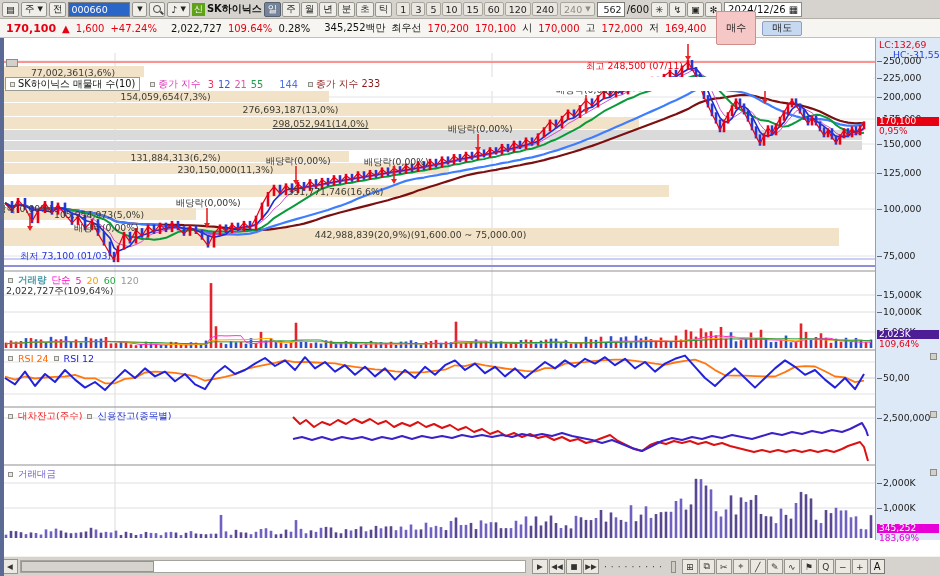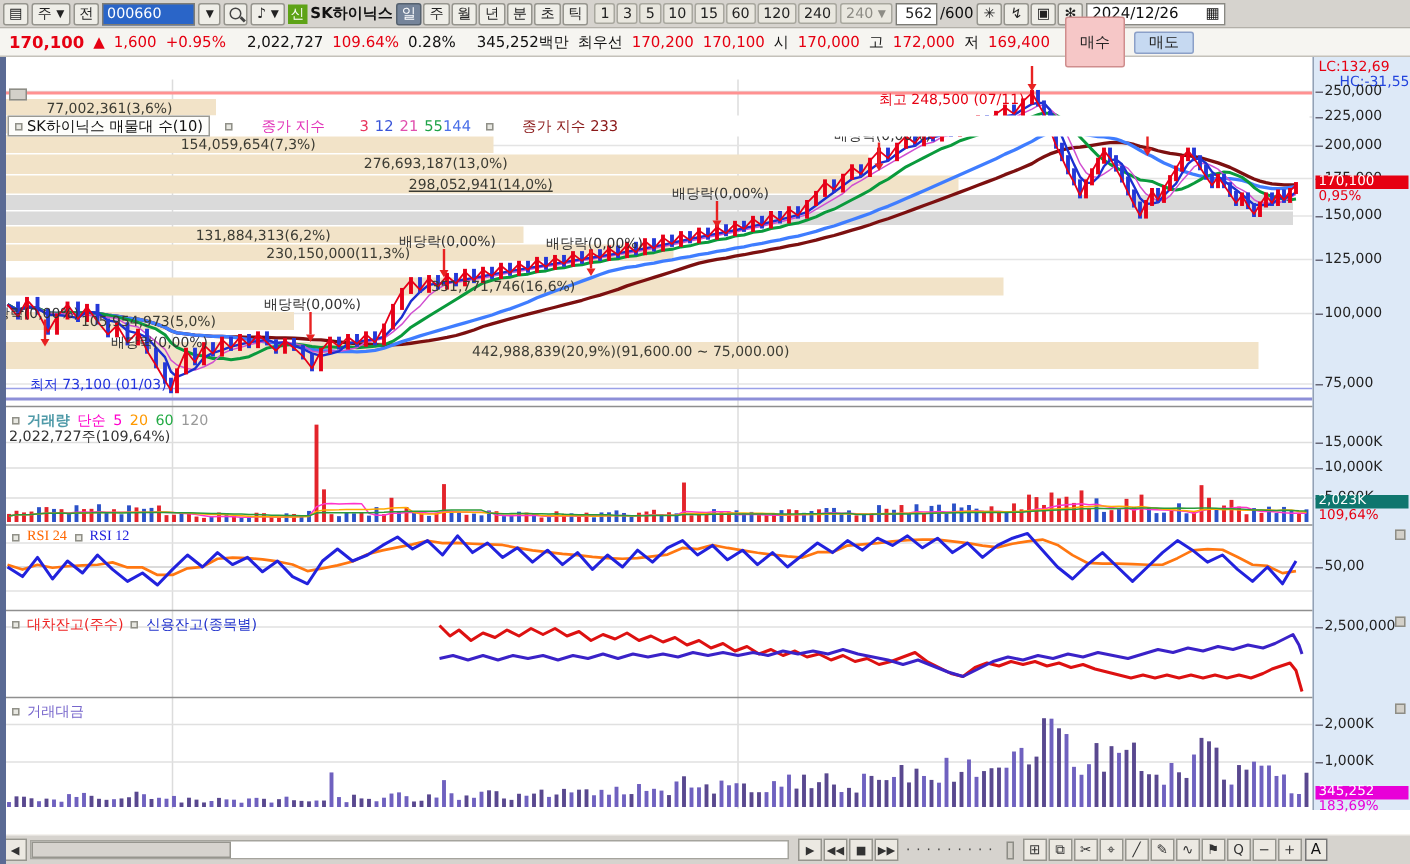--- a/index.html
+++ b/index.html
@@ -10,31 +10,31 @@
 .tb{position:absolute;left:0;top:0;width:940px;height:19px;background:#d6d3ce;display:flex;align-items:center;gap:2px;padding:1px 2px;border-bottom:1px solid #b3b0a9;z-index:30}
 .btn{display:inline-flex;align-items:center;justify-content:center;height:15px;min-width:15px;padding:0 3px;background:#efeee8;border:1px solid #96958e;border-radius:2px;font-size:9.5px;color:#222;white-space:nowrap}
 .btn.sel{background:#75849a;color:#fff;border-color:#55616f}
 .btn.flat{background:#e9e7df;border-color:#a8a79e;height:14px}
 .btn.dis{color:#8d8c85}
 .tb .inp{height:15px;border:1px solid #7d7c76;background:#2a65c8;color:#fff;font-size:9.5px;width:62px;padding:0 2px;font-family:inherit}
 .tb .inp2{height:15px;border:1px solid #7d7c76;background:#fff;color:#222;font-size:9.5px;width:28px;padding:0 2px;text-align:right;font-family:inherit}
 .mag{width:8px;height:8px;border:1.5px solid #444;border-radius:50%;position:relative;display:inline-block}
 .mag::after{content:"";position:absolute;left:6px;top:6px;width:4px;height:1.5px;background:#444;transform:rotate(45deg)}
 .badge-new{background:#5ea317;color:#fff;width:13px;height:13px;display:inline-flex;align-items:center;justify-content:center;font-size:9px}
-.datebox{display:inline-flex;align-items:center;height:15px;background:#fff;border:1px solid #8a8983;padding:0 3px;gap:18px}
+.datebox{display:inline-flex;align-items:center;height:15px;background:#fff;border:1px solid #8a8983;padding:0 3px;gap:3px}
 
 .qr{position:absolute;left:0;top:19px;width:940px;height:19px;background:#f6f5f1;border-bottom:1px solid #c4c1ba;display:flex;align-items:center;gap:6px;padding:0 6px;z-index:30;white-space:nowrap}
 .red{color:#e60012}.blk{color:#111}.bold{font-weight:bold}
 .buy{background:#f6c7c7;border:1px solid #cf8d8d;color:#222;height:15px;padding:16px 9px;display:inline-flex;align-items:center;border-radius:2px}
 .sell{background:#c6d9f1;border:1px solid #8ba0c8;color:#222;height:15px;padding:0 9px;display:inline-flex;align-items:center;border-radius:2px}
 
 .hdr{position:absolute;left:5px;top:39px;width:868px;height:14px;background:#fff;display:flex;align-items:center;gap:10px;font-size:9.8px;z-index:20;white-space:nowrap}
 .hbox{border:1px solid #9a9a94;background:#fdfdfb;height:14px;display:inline-flex;align-items:center;padding:0 4px;gap:3px;color:#111}
 .blt{width:5px;height:5px;border:1px solid #909088;background:#e8e8e2;display:inline-block;flex:0 0 auto}
-.hitem{display:inline-flex;align-items:center;gap:19px}
+.hitem{display:inline-flex;align-items:center;gap:3px}
 
 .chart{position:absolute;left:0;top:38px;width:940px;height:502px;background:#fff;z-index:1}
 .chart svg{position:absolute;left:0;top:0}
 .lstrip{position:absolute;left:0;top:38px;width:4px;height:538px;background:#5a6a94;z-index:40}
 .gutter{position:absolute;left:875px;top:0;width:65px;height:502px;background:#dde9f7;border-left:1px solid #93a1b5;font-size:9.3px;color:#222;z-index:10}
 .gutter .tk{position:absolute;left:7px;height:10px;line-height:10px;white-space:nowrap}
 .gutter .tk::before{content:"";position:absolute;left:-6px;top:5px;width:5px;height:1px;background:#667}
 .gutter .lc{position:absolute;left:3px;top:1px;color:#e60012}
 .gutter .hc{position:absolute;left:17px;top:11px;color:#2244dd}
 .bdg{position:absolute;left:1px;width:62px;height:9px;line-height:9px;padding:0 2px;color:#fff;font-size:9px;white-space:nowrap}
@@ -103,21 +103,21 @@
     <span class="datebox">
         <span>2024/12/26</span>
         <span>▦</span>
       </span>
   </div>
 
   <div class="qr">
     <span class="red bold" style="font-size:11px">170,100</span>
     <span class="red">▲</span>
     <span class="red">1,600</span>
-    <span class="red">+0.95%</span>
+    <span class="red">+47.24%</span>
     <span class="blk" style="margin-left:8px">2,022,727</span>
     <span class="red">109.64%</span>
     <span class="blk">0.28%</span>
     <span class="blk" style="margin-left:8px">345,252백만</span>
     <span class="blk">최우선</span>
     <span class="red">170,200</span>
     <span class="red">170,100</span>
     <span class="blk">시</span>
     <span class="red">170,000</span>
     <span class="blk">고</span>
@@ -704,21 +704,21 @@
         <rect x="869.7" y="477.1671090667397" width="2.6" height="22.832890933260323" fill="#59488f"></rect>
       </svg>
     <div class="hdr">
       <span class="hbox">
           <span class="blt"></span>
           <span>SK하이닉스 매물대 수(10)</span>
         </span>
       <span class="hitem">
           <span class="blt"></span>
           <span style="color:#e133b8">종가 지수</span>
-          <span id="ma-vals"><span style="color: rgb(232, 54, 93); margin-left: 4px;">3</span><span style="color: rgb(58, 85, 217); margin-left: 4px; margin-top: 32px;">12</span><span style="color: rgb(225, 79, 174); margin-left: 4px;">21</span><span style="color: rgb(31, 163, 72); margin-left: 4px;">55</span><span style="color: rgb(74, 111, 232); margin-left: 0;">144</span></span>
+          <span id="ma-vals"><span style="color: rgb(232, 54, 93); margin-left: 4px;">3</span><span style="color: rgb(58, 85, 217); margin-left: 4px; margin-top: 32px;">12</span><span style="color: rgb(225, 79, 174); margin-left: 4px;">21</span><span style="color: rgb(31, 163, 72); margin-left: 4px;">55</span><span style="color: rgb(74, 111, 232); margin-left: 16px;">144</span></span>
         </span>
       <span class="hitem">
           <span class="blt"></span>
           <span id="ma2" style="color: rgb(139, 26, 26);">종가 지수 233</span>
         </span>
     </div>
     <div class="minisq" style="left:6px;top:21px;width:12px;height:8px"></div>
     <div id="overlays">
         <div class="band-label" style="left: 8px; top: 29px; width: 130px;">77,002,361(3,6%)</div>
         <div class="band-label" style="left: 8px; top: 41px; width: 80px;">48,295,102(2,3%)</div>
@@ -743,21 +743,21 @@
         <div class="phdr" style="left: 8px; top: 236px;">
           <span class="blt"></span>
           <span style="color: rgb(79, 154, 168); font-weight: bold;">거래량</span>
           <span style="color: rgb(255, 0, 204);">단순</span>
           <span style="color: rgb(255, 0, 204);">5</span>
           <span style="color: rgb(255, 153, 0);">20</span>
           <span style="color: rgb(34, 170, 68);">60</span>
           <span style="color: rgb(153, 153, 153);">120</span>
         </div>
         <div class="phdr" style="left: 6px; top: 247px; color: rgb(51, 51, 51);">2,022,727주(109,64%)</div>
-        <div class="phdr" style="left: 8px; top: 315px; font-family: Liberation Serif, serif;">
+        <div class="phdr" style="left: 8px; top: 315px;">
           <span class="blt"></span>
           <span style="color: rgb(255, 102, 0);">RSI 24</span>
           <span class="blt"></span>
           <span style="color: rgb(34, 34, 221);">RSI 12</span>
         </div>
         <div class="phdr" style="left: 8px; top: 372px;">
           <span class="blt"></span>
           <span style="color: rgb(238, 34, 34);">대차잔고(주수)</span>
           <span class="blt"></span>
           <span style="color: rgb(34, 51, 204);">신용잔고(종목별)</span>
@@ -786,21 +786,21 @@
           <div class="tk" style="top: 375px;">2,500,000</div>
           <div class="tk" style="top: 440px;">2,000K</div>
           <div class="tk" style="top: 465px;">1,000K</div>
         </div>
 
       <div class="minisq" style="right:3px;top:315px;left:auto"></div>
       <div class="minisq" style="right:3px;top:373px;left:auto"></div>
       <div class="minisq" style="right:3px;top:431px;left:auto"></div>
     <div class="bdg" style="top:79px;background:#e60012">170,100</div>
         <div class="bpct" style="top:89px;color:#e60012">0,95%</div>
-        <div class="bdg" style="top:292px;background:#0f766e">2,023K</div>
+        <div class="bdg" style="top:292px;background:#4c1d95">2,023K</div>
         <div class="bpct" style="top:302px;color:#e60012">109,64%</div>
         <div class="bdg" style="top:486px;background:#e800d8">345,252</div>
         <div class="bpct" style="top:496px;color:#e800d8">183,69%</div>
       </div>
   </div>
   <div class="lstrip"></div>
 
 
   <div class="bbar">
     <span class="sb">◀</span>

